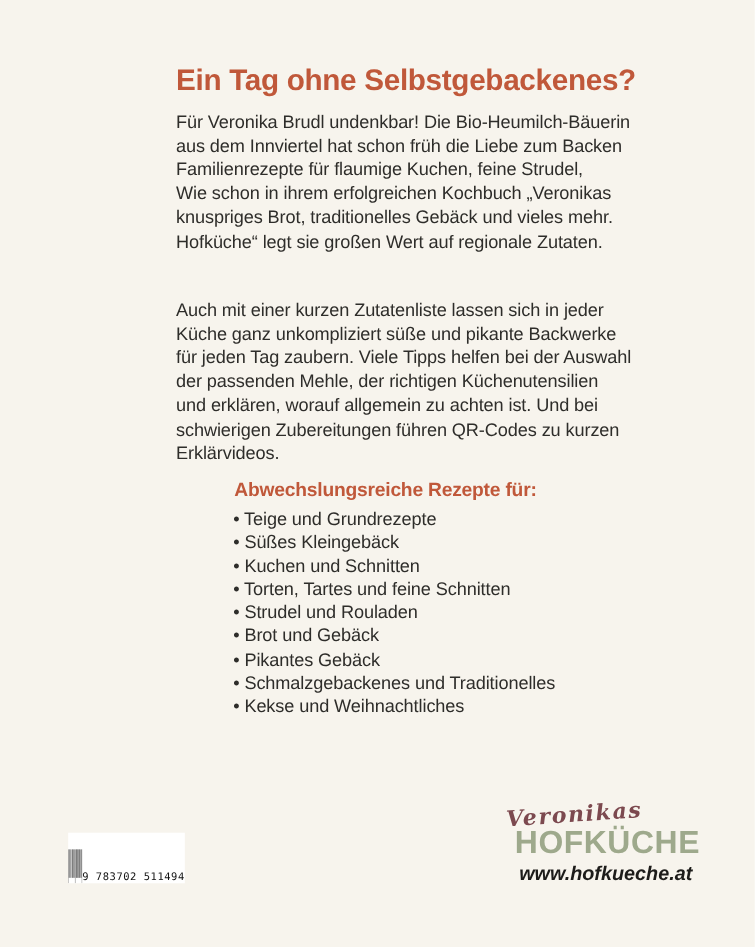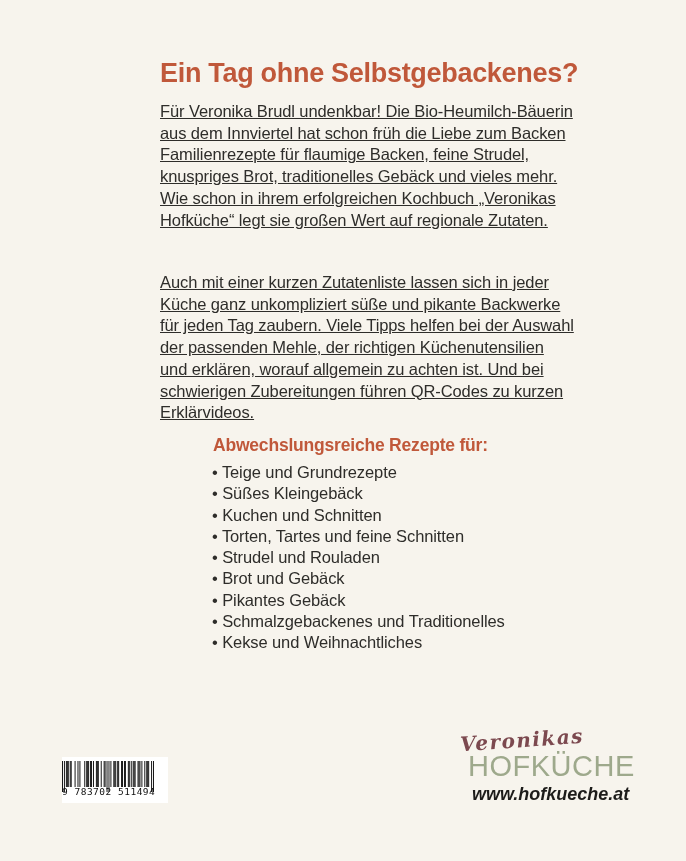--- a/index.html
+++ b/index.html
@@ -13,21 +13,21 @@
   .headline{
     position:absolute;left:160px;top:58px;
     font-size:27px;font-weight:700;letter-spacing:-0.3px;
     color:#c0583a;white-space:nowrap;
   }
   .para{
     position:absolute;left:160px;
     font-size:16.5px;line-height:21.7px;letter-spacing:-0.1px;
     color:#2e2d2a;
   }
-  .para div{white-space:nowrap;text-decoration:underline;}
+  .para div{white-space:nowrap;}
   .p1{top:101px;}
   .p2{top:272px;}
   .recipes-title{
     position:absolute;left:213px;top:435px;
     font-size:17.5px;font-weight:700;letter-spacing:-0.2px;
     color:#c0583a;white-space:nowrap;
   }
   .recipes-list{
     position:absolute;left:212px;top:462px;
     margin:0;padding:0;list-style:none;
@@ -37,21 +37,21 @@
   .recipes-list li{white-space:nowrap;}
   .recipes-list li::before{content:"• ";}
   .closing{
     position:absolute;left:213px;top:668px;
     font-size:19px;font-weight:700;letter-spacing:-0.2px;
     color:#c0583a;white-space:nowrap;
   }
   .barcode{
     position:absolute;left:62px;top:757px;
     width:106px;height:46px;background:#ffffff;
-    display:flex;flex-direction:column;align-items:flex-start;
+    display:flex;flex-direction:row;align-items:flex-end;
     padding-top:4px;box-sizing:border-box;
   }
   .barcode svg{display:block;}
   .barcode-digits{
     font-family:"DejaVu Sans Mono",monospace;
     font-size:9.5px;color:#111;letter-spacing:0.5px;
     margin-top:-6px;background:transparent;
     white-space:nowrap;
   }
   .logo{
@@ -59,41 +59,41 @@
     text-align:center;
   }
   .logo-script{
     position:absolute;left:2px;top:2px;
     font-family:"DejaVu Serif",serif;font-style:italic;font-weight:600;
     font-size:20px;color:#7c494f;letter-spacing:1.5px;
     transform:rotate(-4deg);white-space:nowrap;
   }
   .logo-name{
     position:absolute;left:10px;top:24px;
-    font-size:29px;font-weight:400;letter-spacing:0.5px;
+    font-size:29px;font-weight:700;letter-spacing:0.5px;
     color:#9ea98c;white-space:nowrap;line-height:32px;
   }
   .logo-url{
     position:absolute;left:14px;top:58px;
     font-size:18px;font-weight:700;color:#1d1c1a;white-space:nowrap;font-style:italic;
   }
 </style>
 </head>
 <body>
 
 <div class="cover">
 
   <div class="headline">Ein Tag ohne Selbstgebackenes?</div>
 
   <div class="para p1">
     <div>Für Veronika Brudl undenkbar! Die Bio-Heumilch-Bäuerin</div>
     <div>aus dem Innviertel hat schon früh die Liebe zum Backen</div>
-    <div>Familienrezepte für flaumige Backen, feine Strudel,</div>
+    <div>Familienrezepte für flaumige Kuchen, feine Strudel,</div>
+    <div>Wie schon in ihrem erfolgreichen Kochbuch „Veronikas</div>
     <div>knuspriges Brot, traditionelles Gebäck und vieles mehr.</div>
-    <div>Wie schon in ihrem erfolgreichen Kochbuch „Veronikas</div>
     <div>Hofküche“ legt sie großen Wert auf regionale Zutaten.</div>
   </div>
 
   <div class="para p2">
     <div>Auch mit einer kurzen Zutatenliste lassen sich in jeder</div>
     <div>Küche ganz unkompliziert süße und pikante Backwerke</div>
     <div>für jeden Tag zaubern. Viele Tipps helfen bei der Auswahl</div>
     <div>der passenden Mehle, der richtigen Küchenutensilien</div>
     <div>und erklären, worauf allgemein zu achten ist. Und bei</div>
     <div>schwierigen Zubereitungen führen QR-Codes zu kurzen</div>

